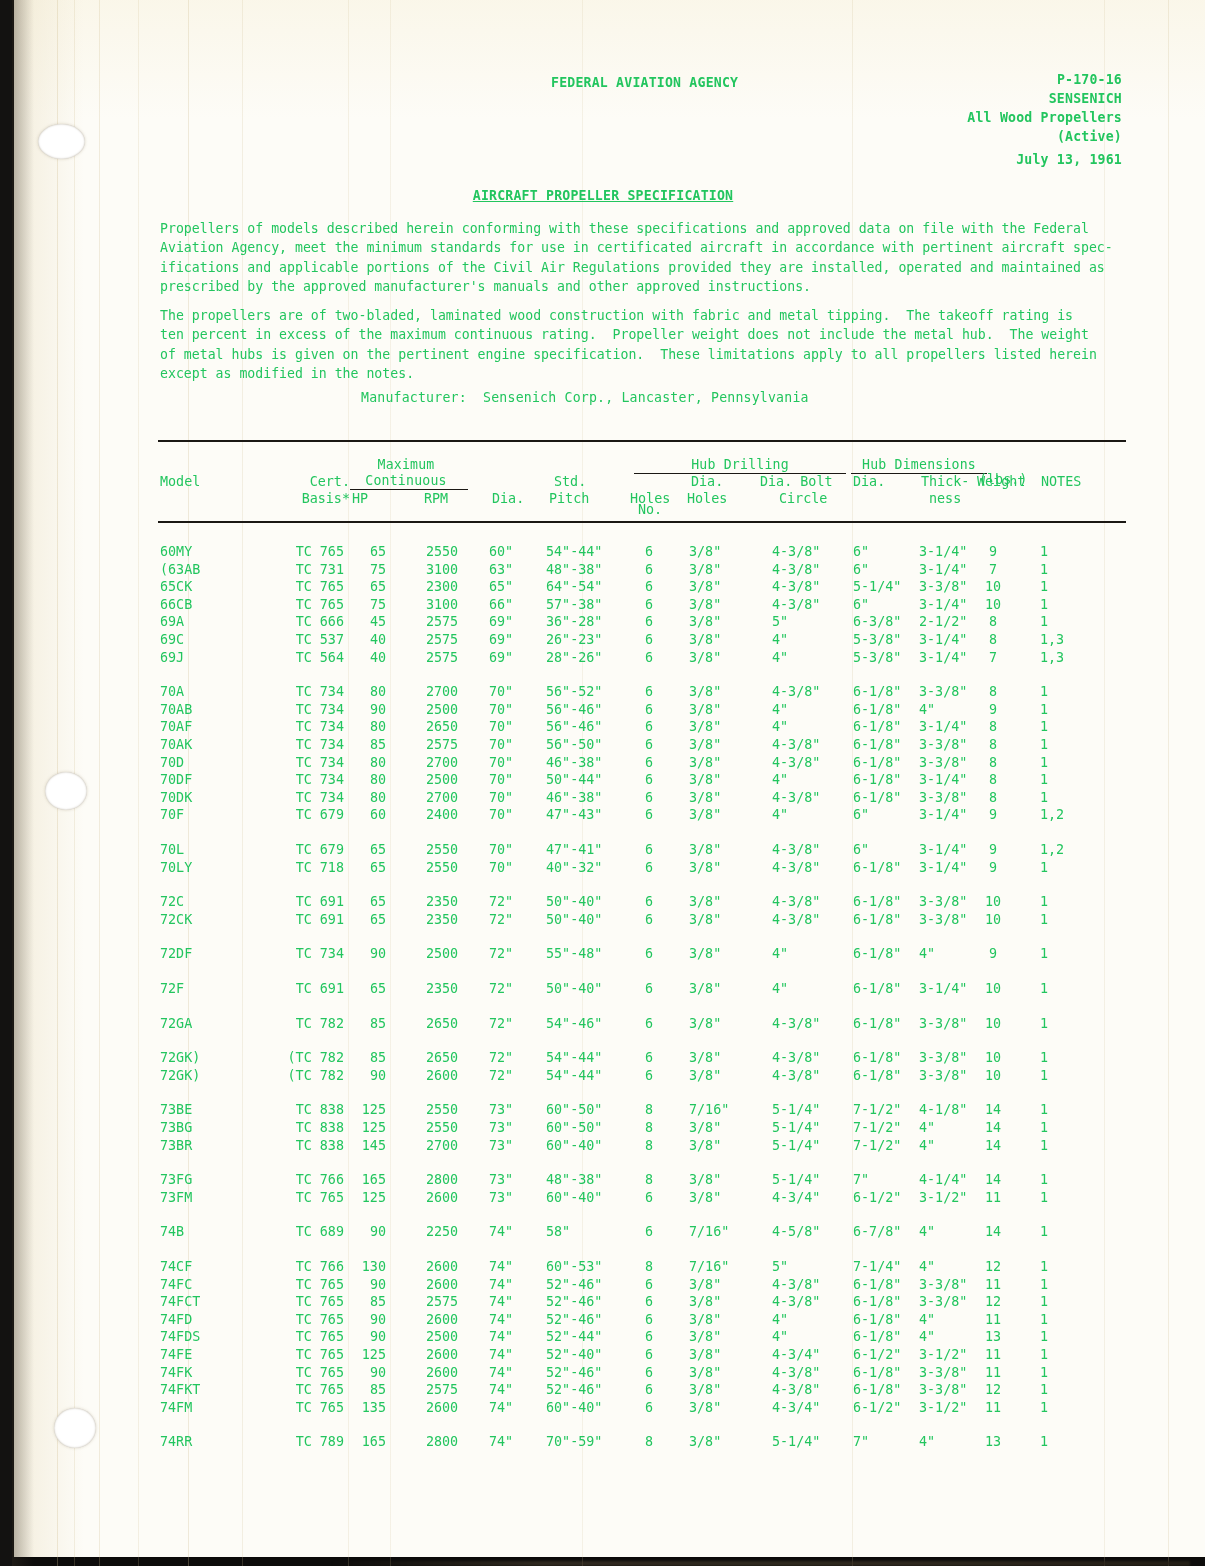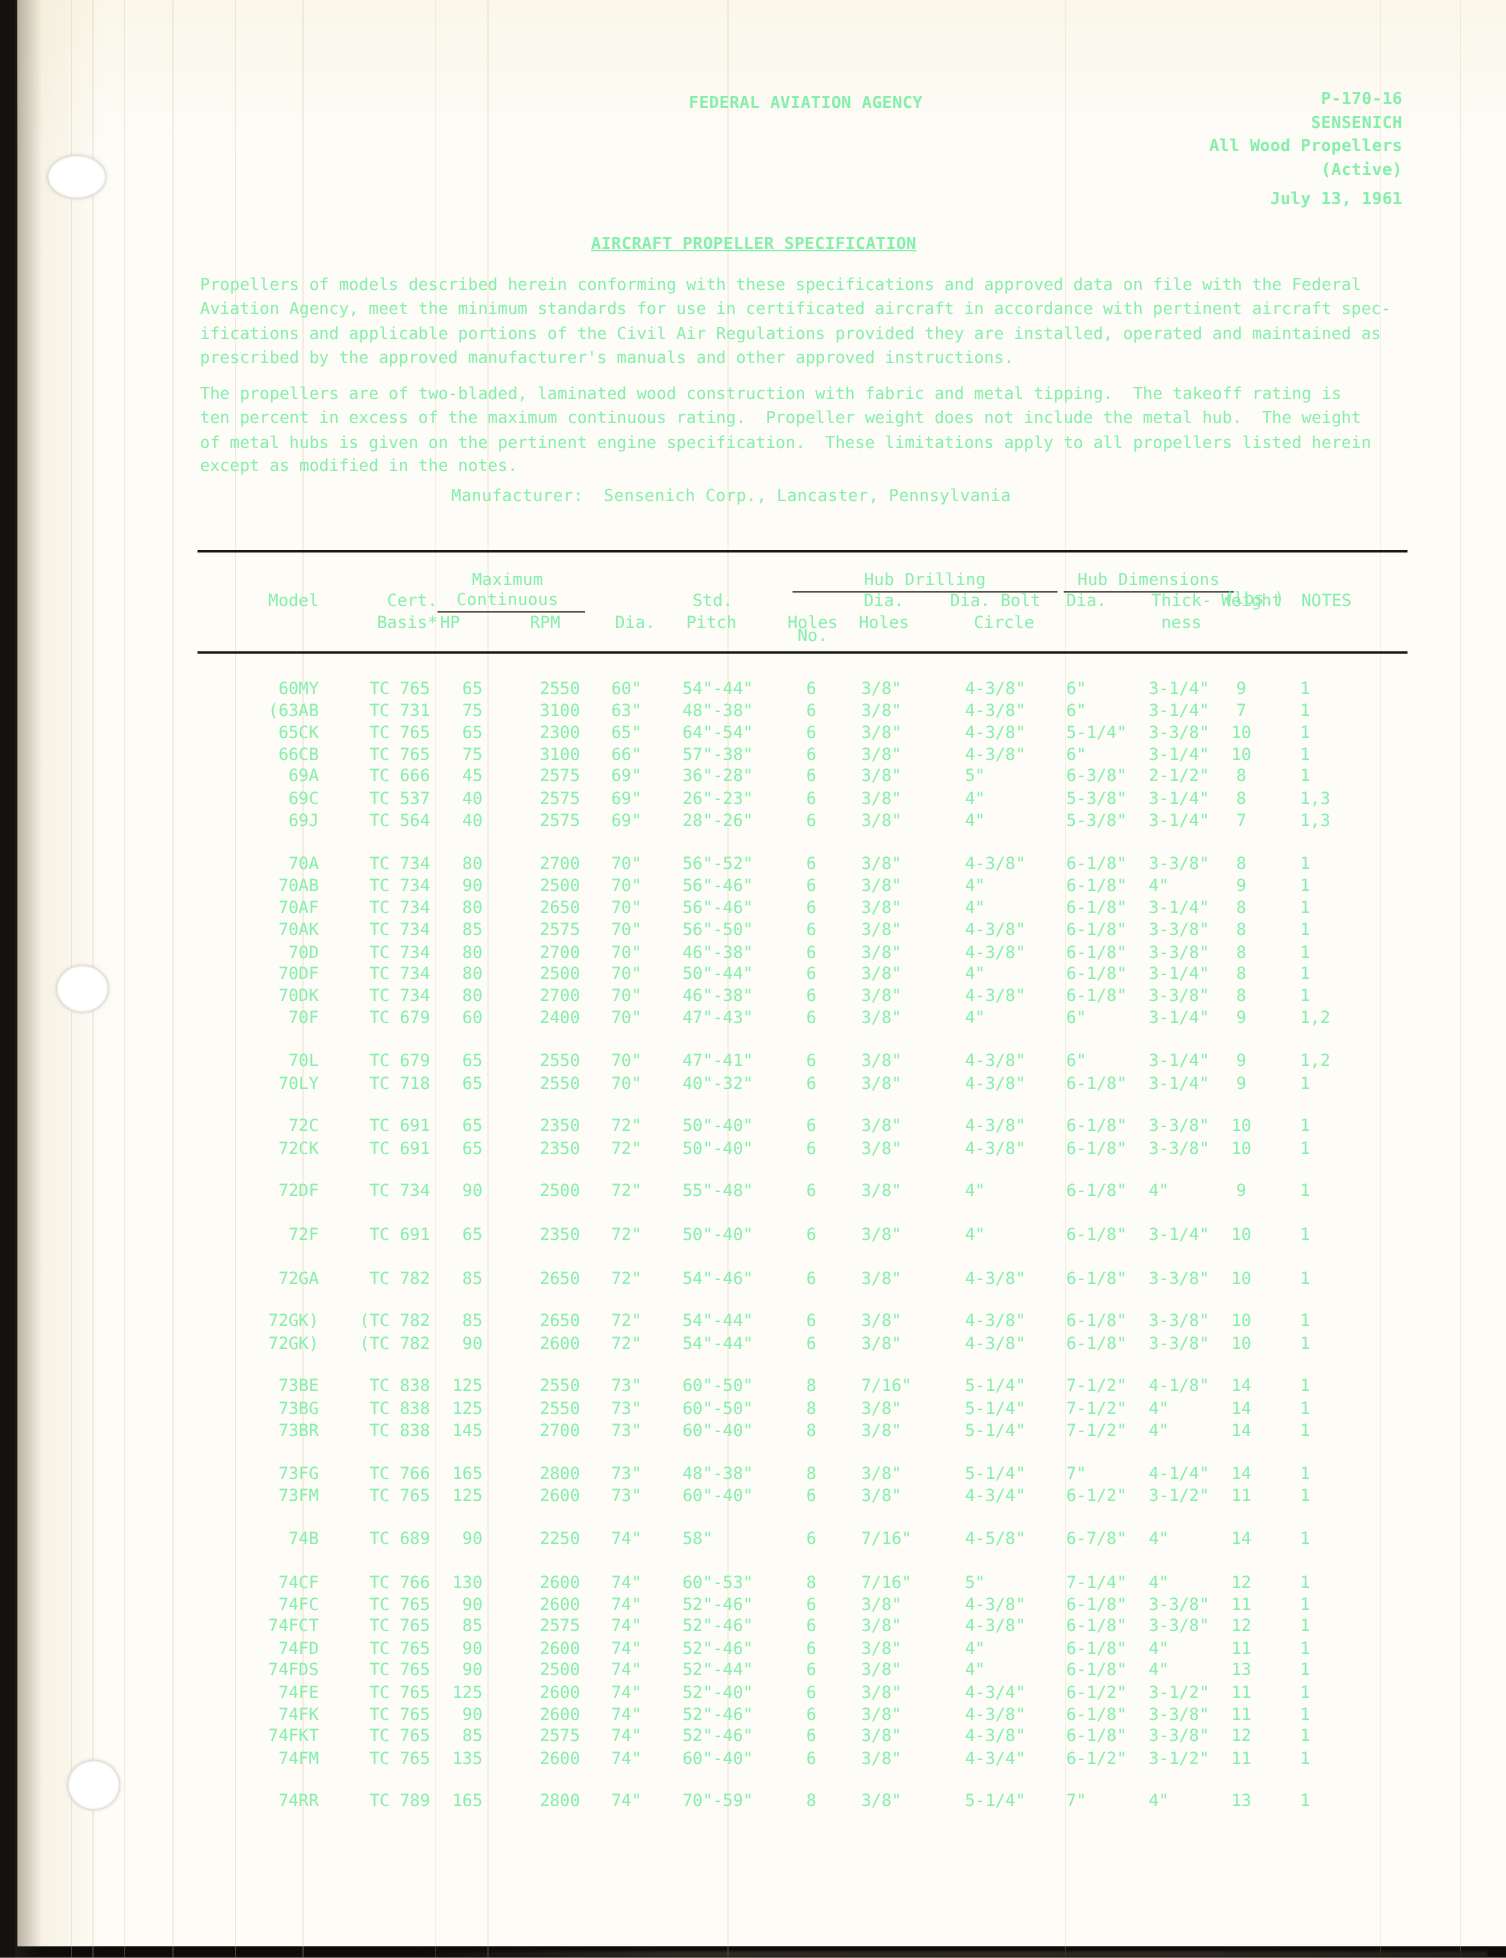--- a/index.html
+++ b/index.html
@@ -56,40 +56,40 @@
     position:absolute;left:330px;bottom:0px;width:860px;height:5px;
     background:linear-gradient(90deg,rgba(120,105,80,.0),rgba(90,78,58,.45) 25%,rgba(60,52,38,.7) 70%,rgba(40,34,24,.85));
     filter:blur(1px);pointer-events:none;
   }
   .punch{
     position:absolute;border-radius:50%;
     background:#ffffff;
     box-shadow:0 0 2px rgba(120,108,84,.55) inset, 0 0 3px rgba(150,135,105,.35);
   }
   
-  #content{position:absolute;inset:0;color:#86efac;}
+  #content{position:absolute;inset:0;color:#22c55e;}
   .t{position:absolute;white-space:pre;font-size:13.2px;letter-spacing:.2px;}
   .hdr{font-weight:bold;}
   .u{text-decoration:underline;}
   .center{text-align:center;}
   .right{text-align:right;}
 
   .para{position:absolute;font-size:13.2px;line-height:19.3px;white-space:pre-wrap;}
 
   
   .rule{position:absolute;background:#1b1814;}
   .hrule{height:2px;}
   .thin{height:1.4px;}
 
   .cell{position:absolute;white-space:pre;font-size:13.4px;}
   .tr{position:absolute;left:0;right:0;height:17.6px;}
-  .c-model{left:160px;width:95px;text-align:right;}
+  .c-model{left:160px;width:95px;text-align:left;}
   .c-cert{left:258px;width:86px;text-align:right;}
   .c-hp{left:352px;width:34px;text-align:right;}
-  .c-rpm{left:420px;width:44px;text-align:right;}
+  .c-rpm{left:420px;width:44px;text-align:center;}
   .c-dia{left:489px;width:38px;text-align:left;}
   .c-pitch{left:546px;width:90px;text-align:left;}
   .c-holes{left:635px;width:28px;text-align:center;}
   .c-dholes{left:689px;width:46px;text-align:left;}
   .c-bolt{left:772px;width:72px;text-align:left;}
   .c-hdia{left:853px;width:56px;text-align:left;}
   .c-thick{left:919px;width:62px;text-align:left;}
   .c-weight{left:978px;width:30px;text-align:center;}
   .c-notes{left:1040px;width:40px;text-align:left;}
 </style>

